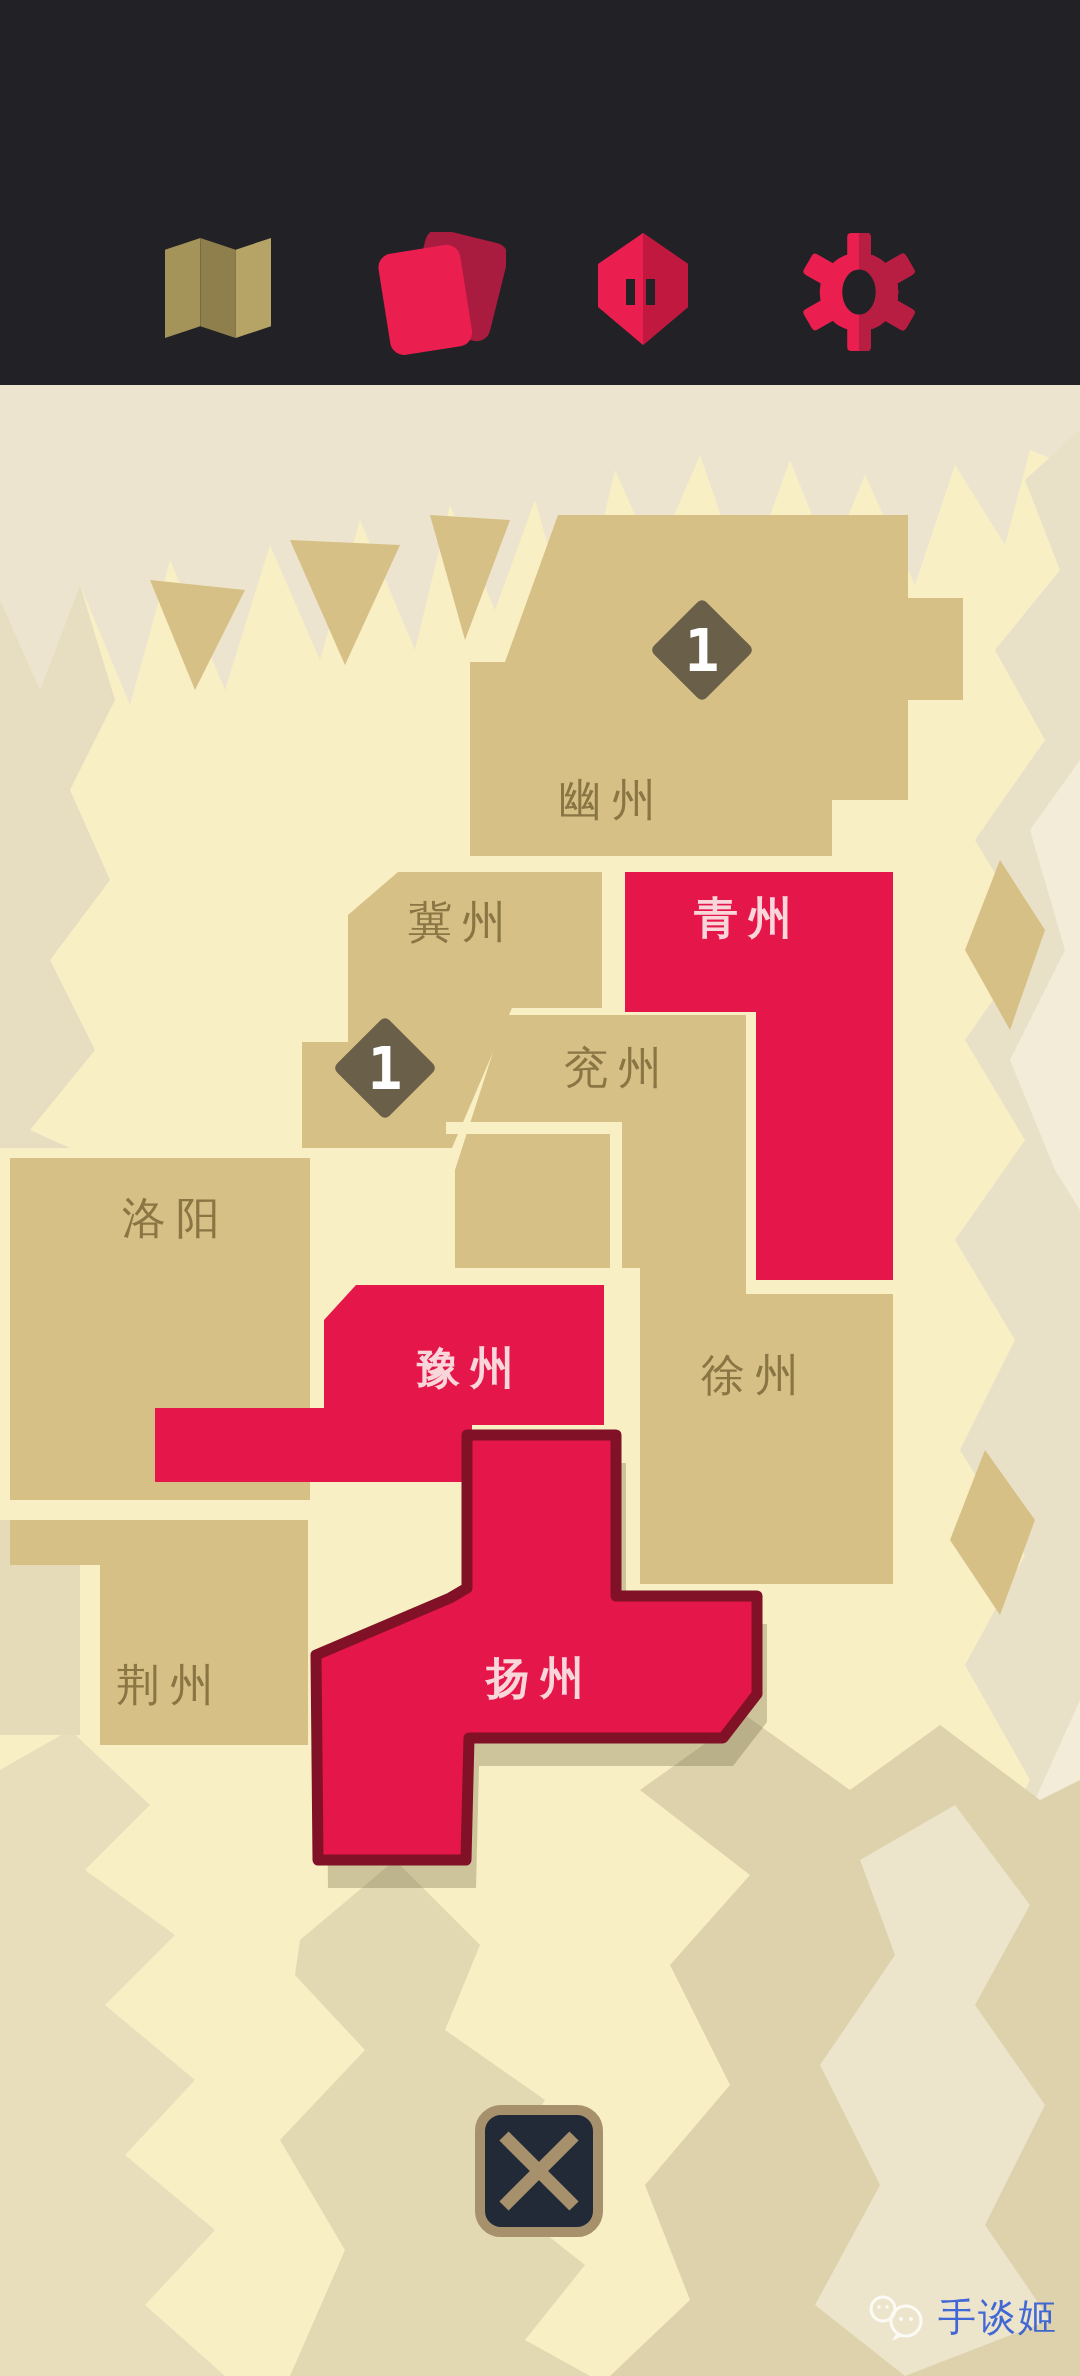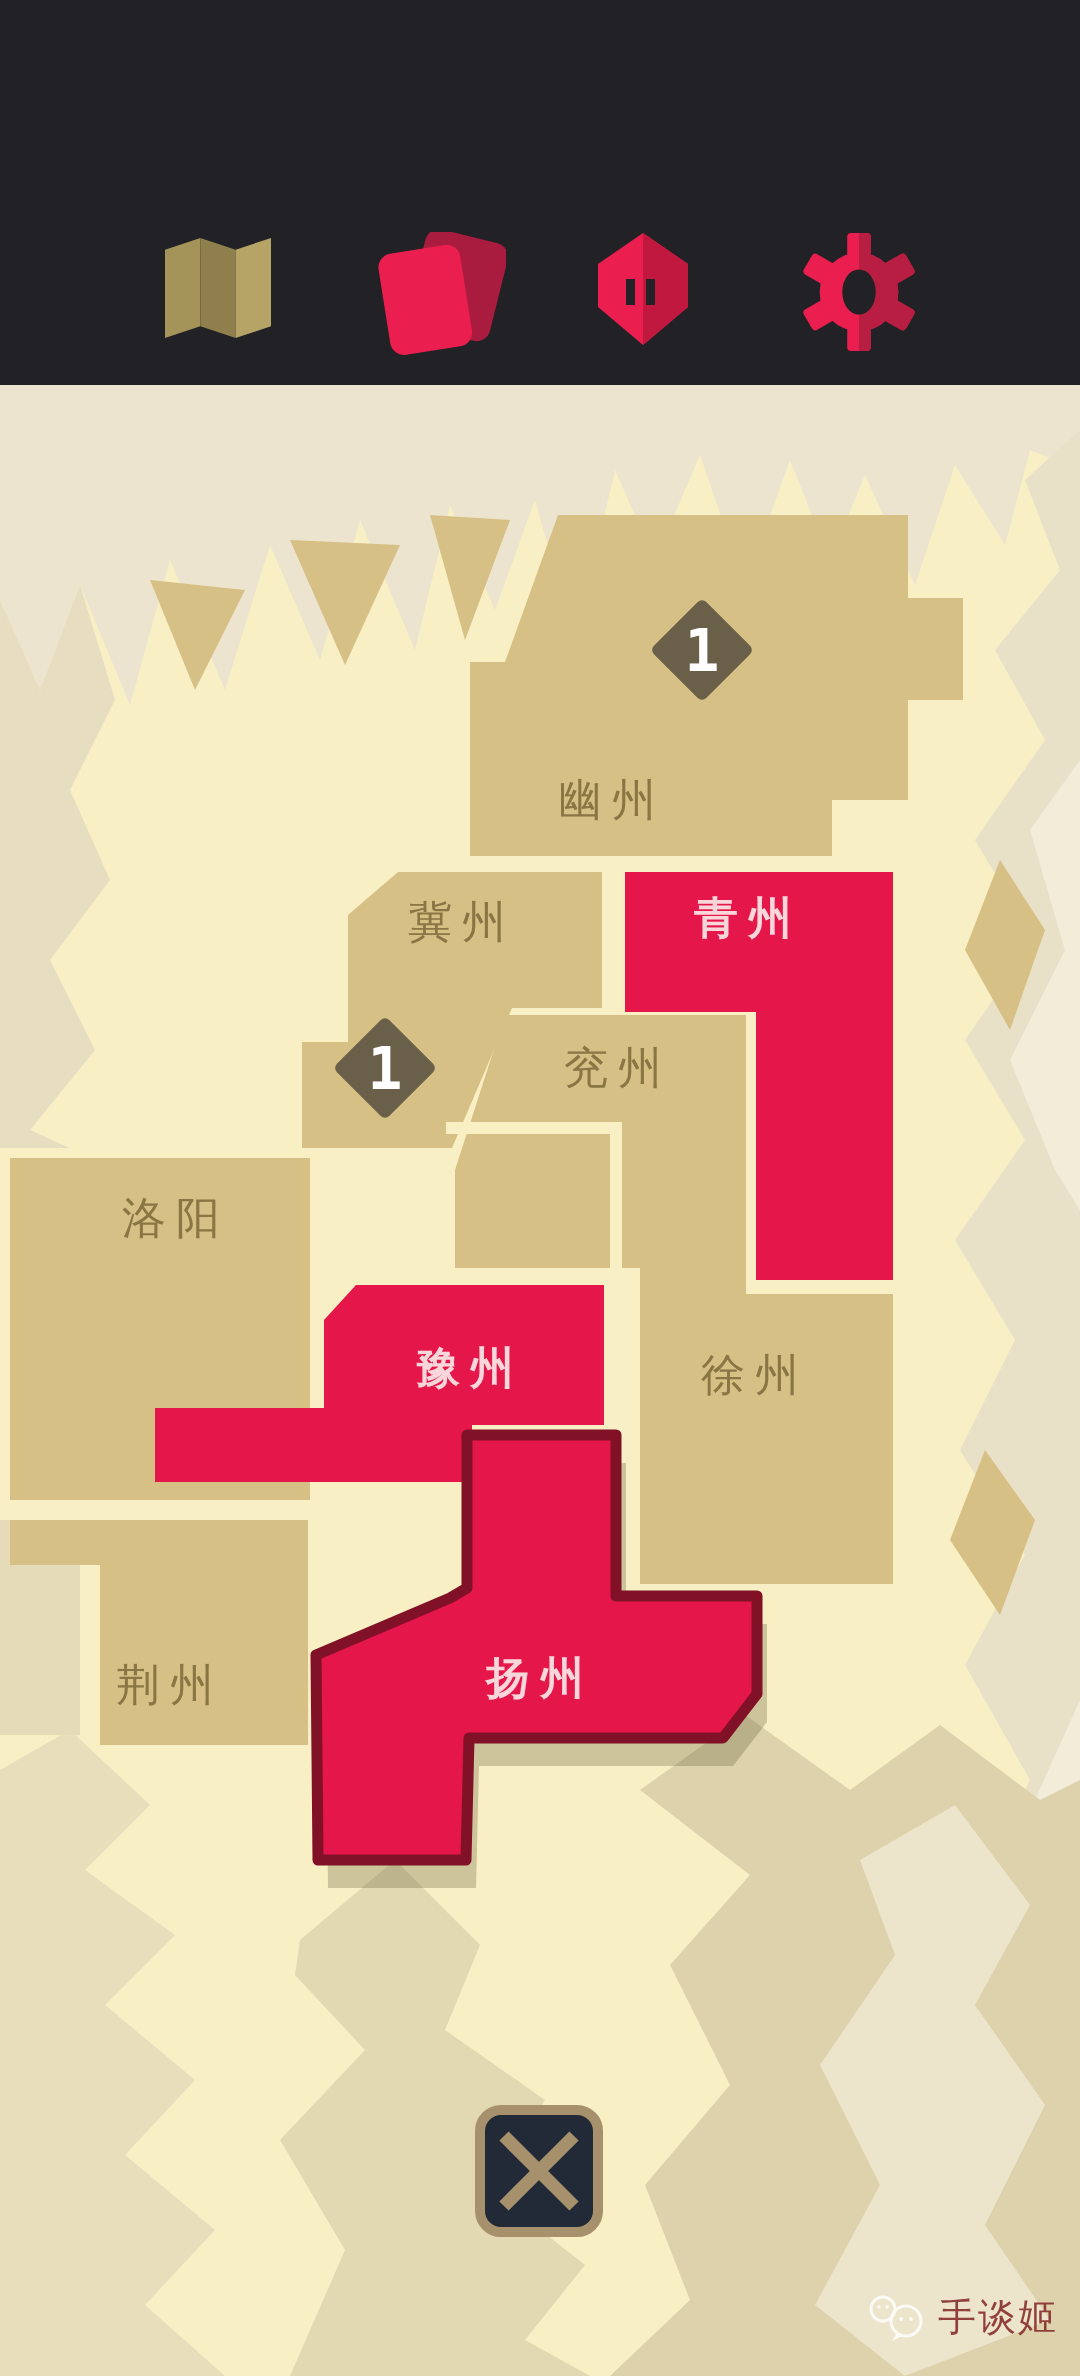--- a/index.html
+++ b/index.html
@@ -25,21 +25,21 @@
   #close-button{
     position:absolute;left:475px;top:2105px;width:128px;height:132px;
     background:#232a37;border:10px solid #a7916c;border-radius:26px;
     box-sizing:border-box;cursor:pointer;display:flex;align-items:center;justify-content:center;
   }
   
   #watermark{
     position:absolute;right:22px;top:2292px;display:flex;align-items:center;gap:10px;
     opacity:.82;
   }
-  #watermark .wm-text{color:#7f1d1d;font-size:38px;letter-spacing:2px;}
+  #watermark .wm-text{color:#1d4ed8;font-size:38px;letter-spacing:2px;}
 </style>
 </head>
 <body>
 
 <div id="screen">
 
   <svg id="map-svg" viewBox="0 0 1080 2376">
 
     <rect x="0" y="385" width="1080" height="1991" fill="#f8efc5"></rect>
 

